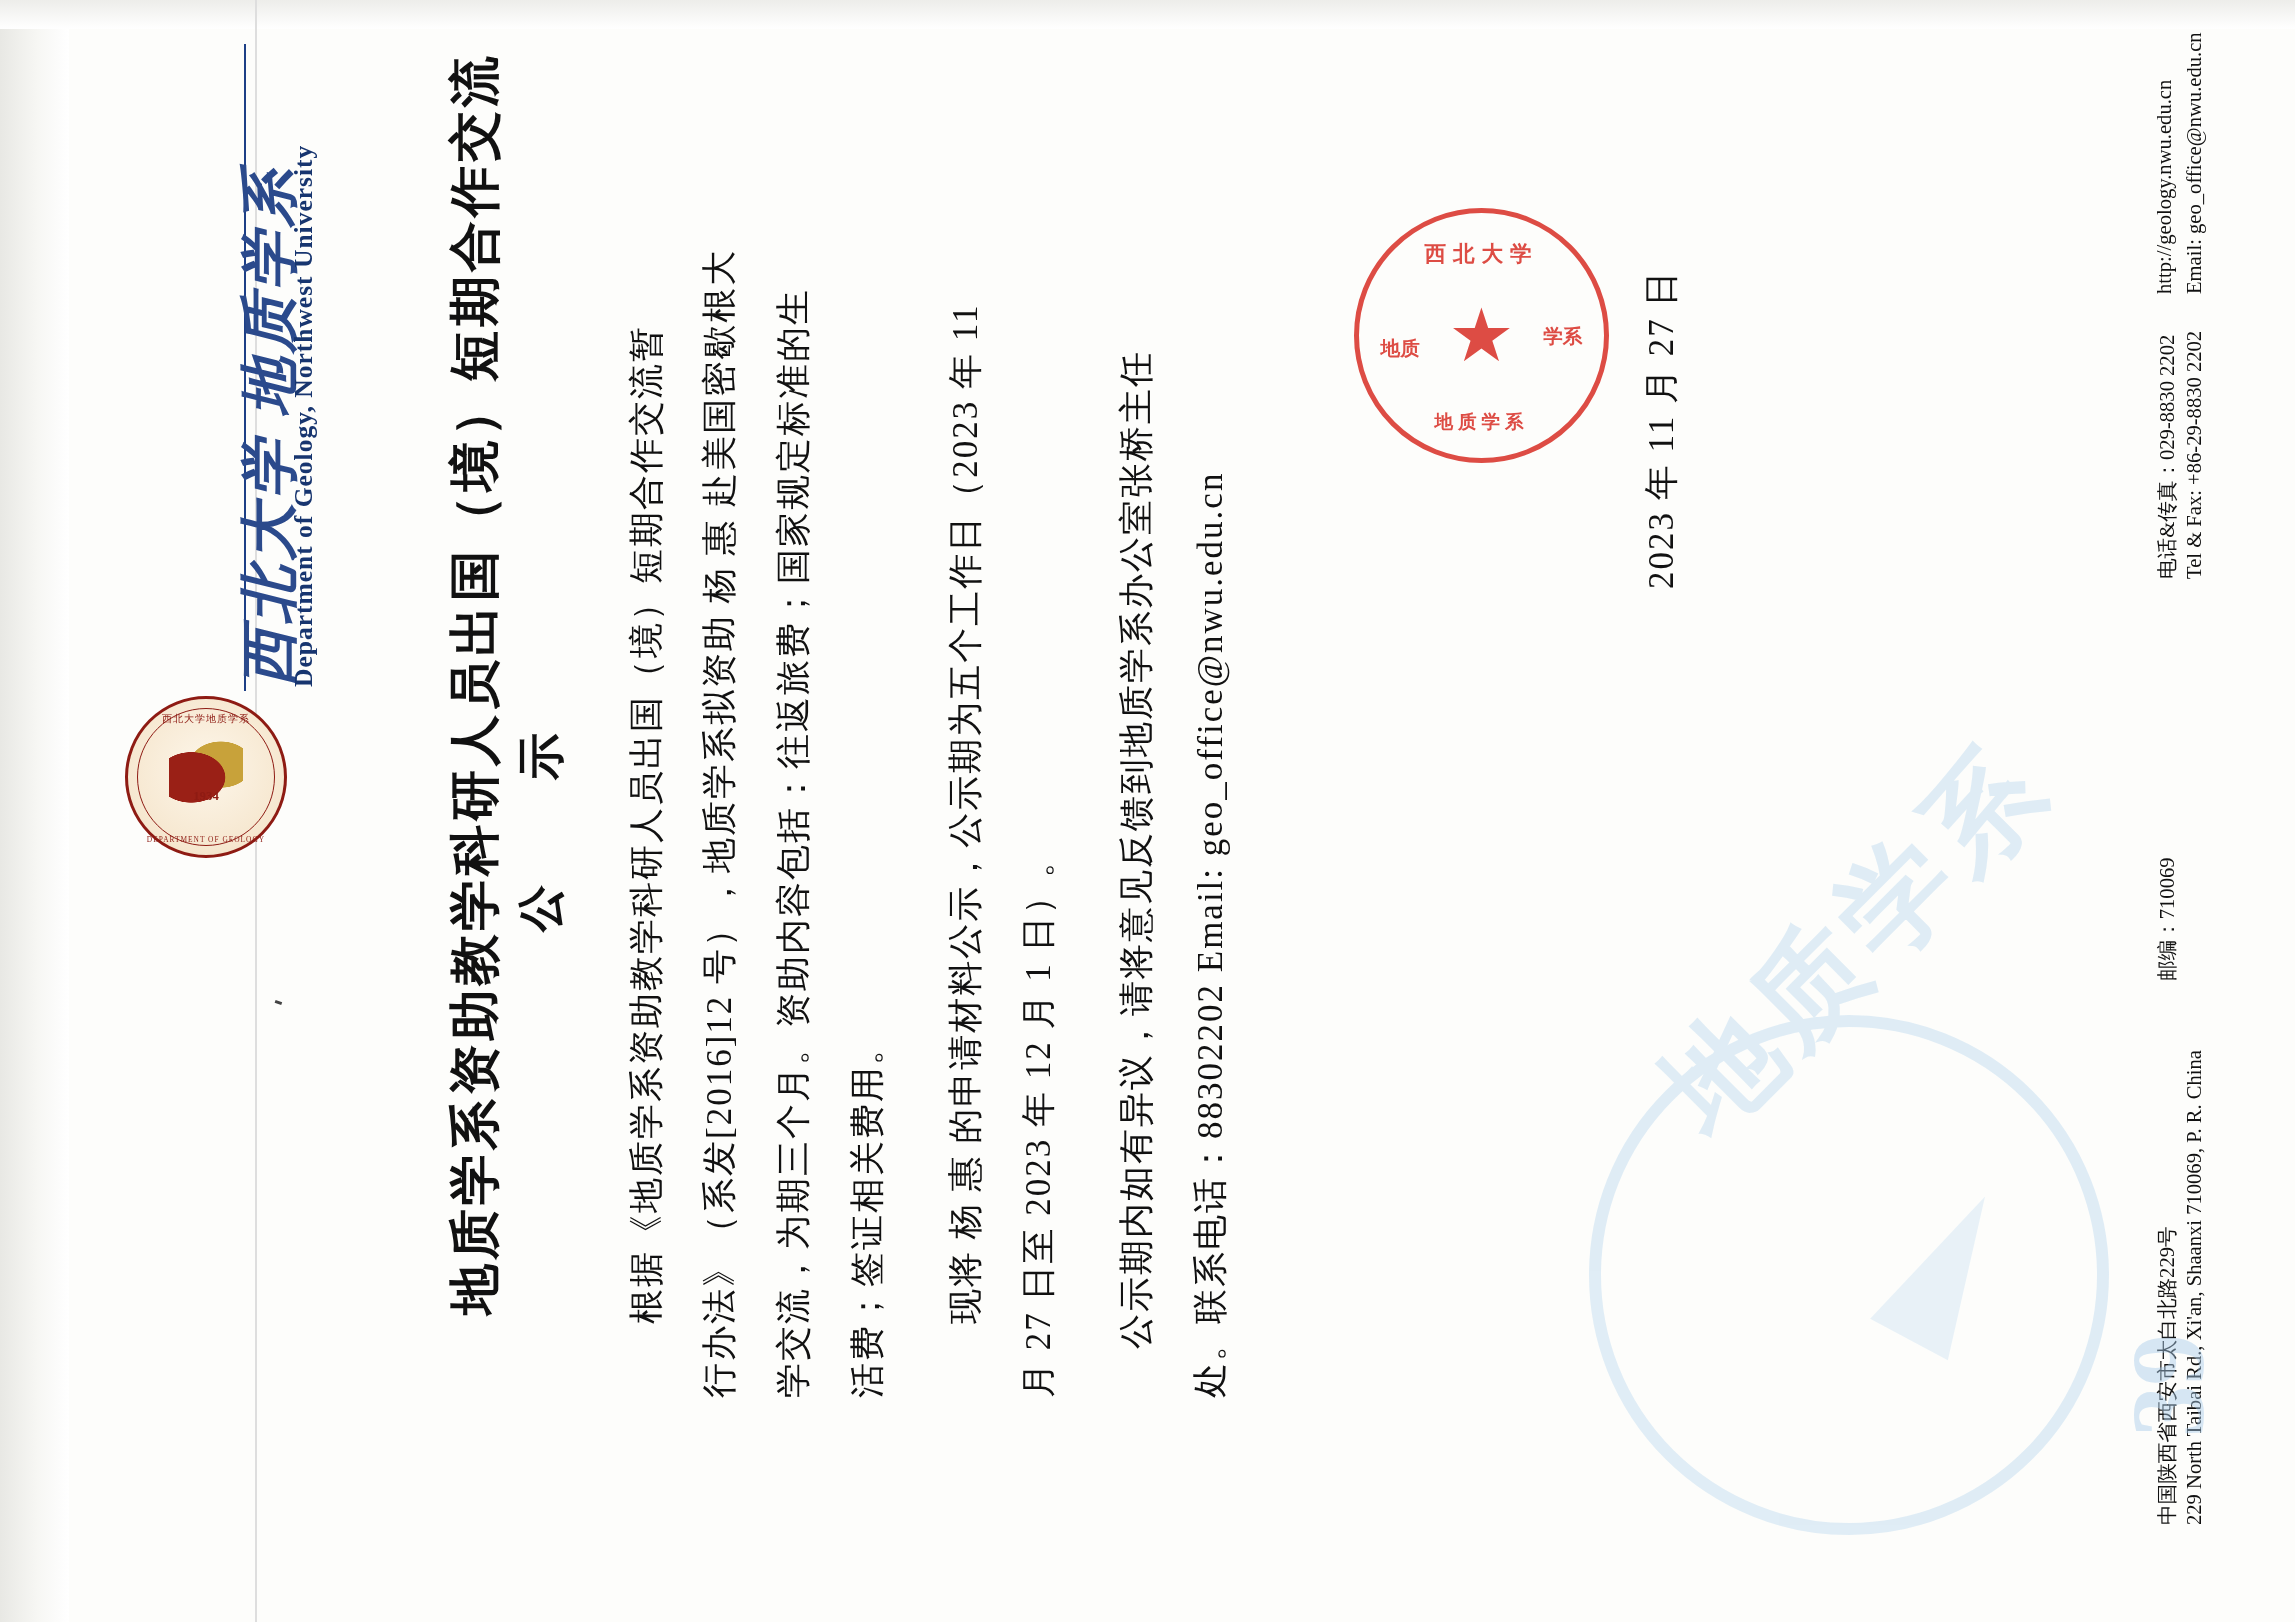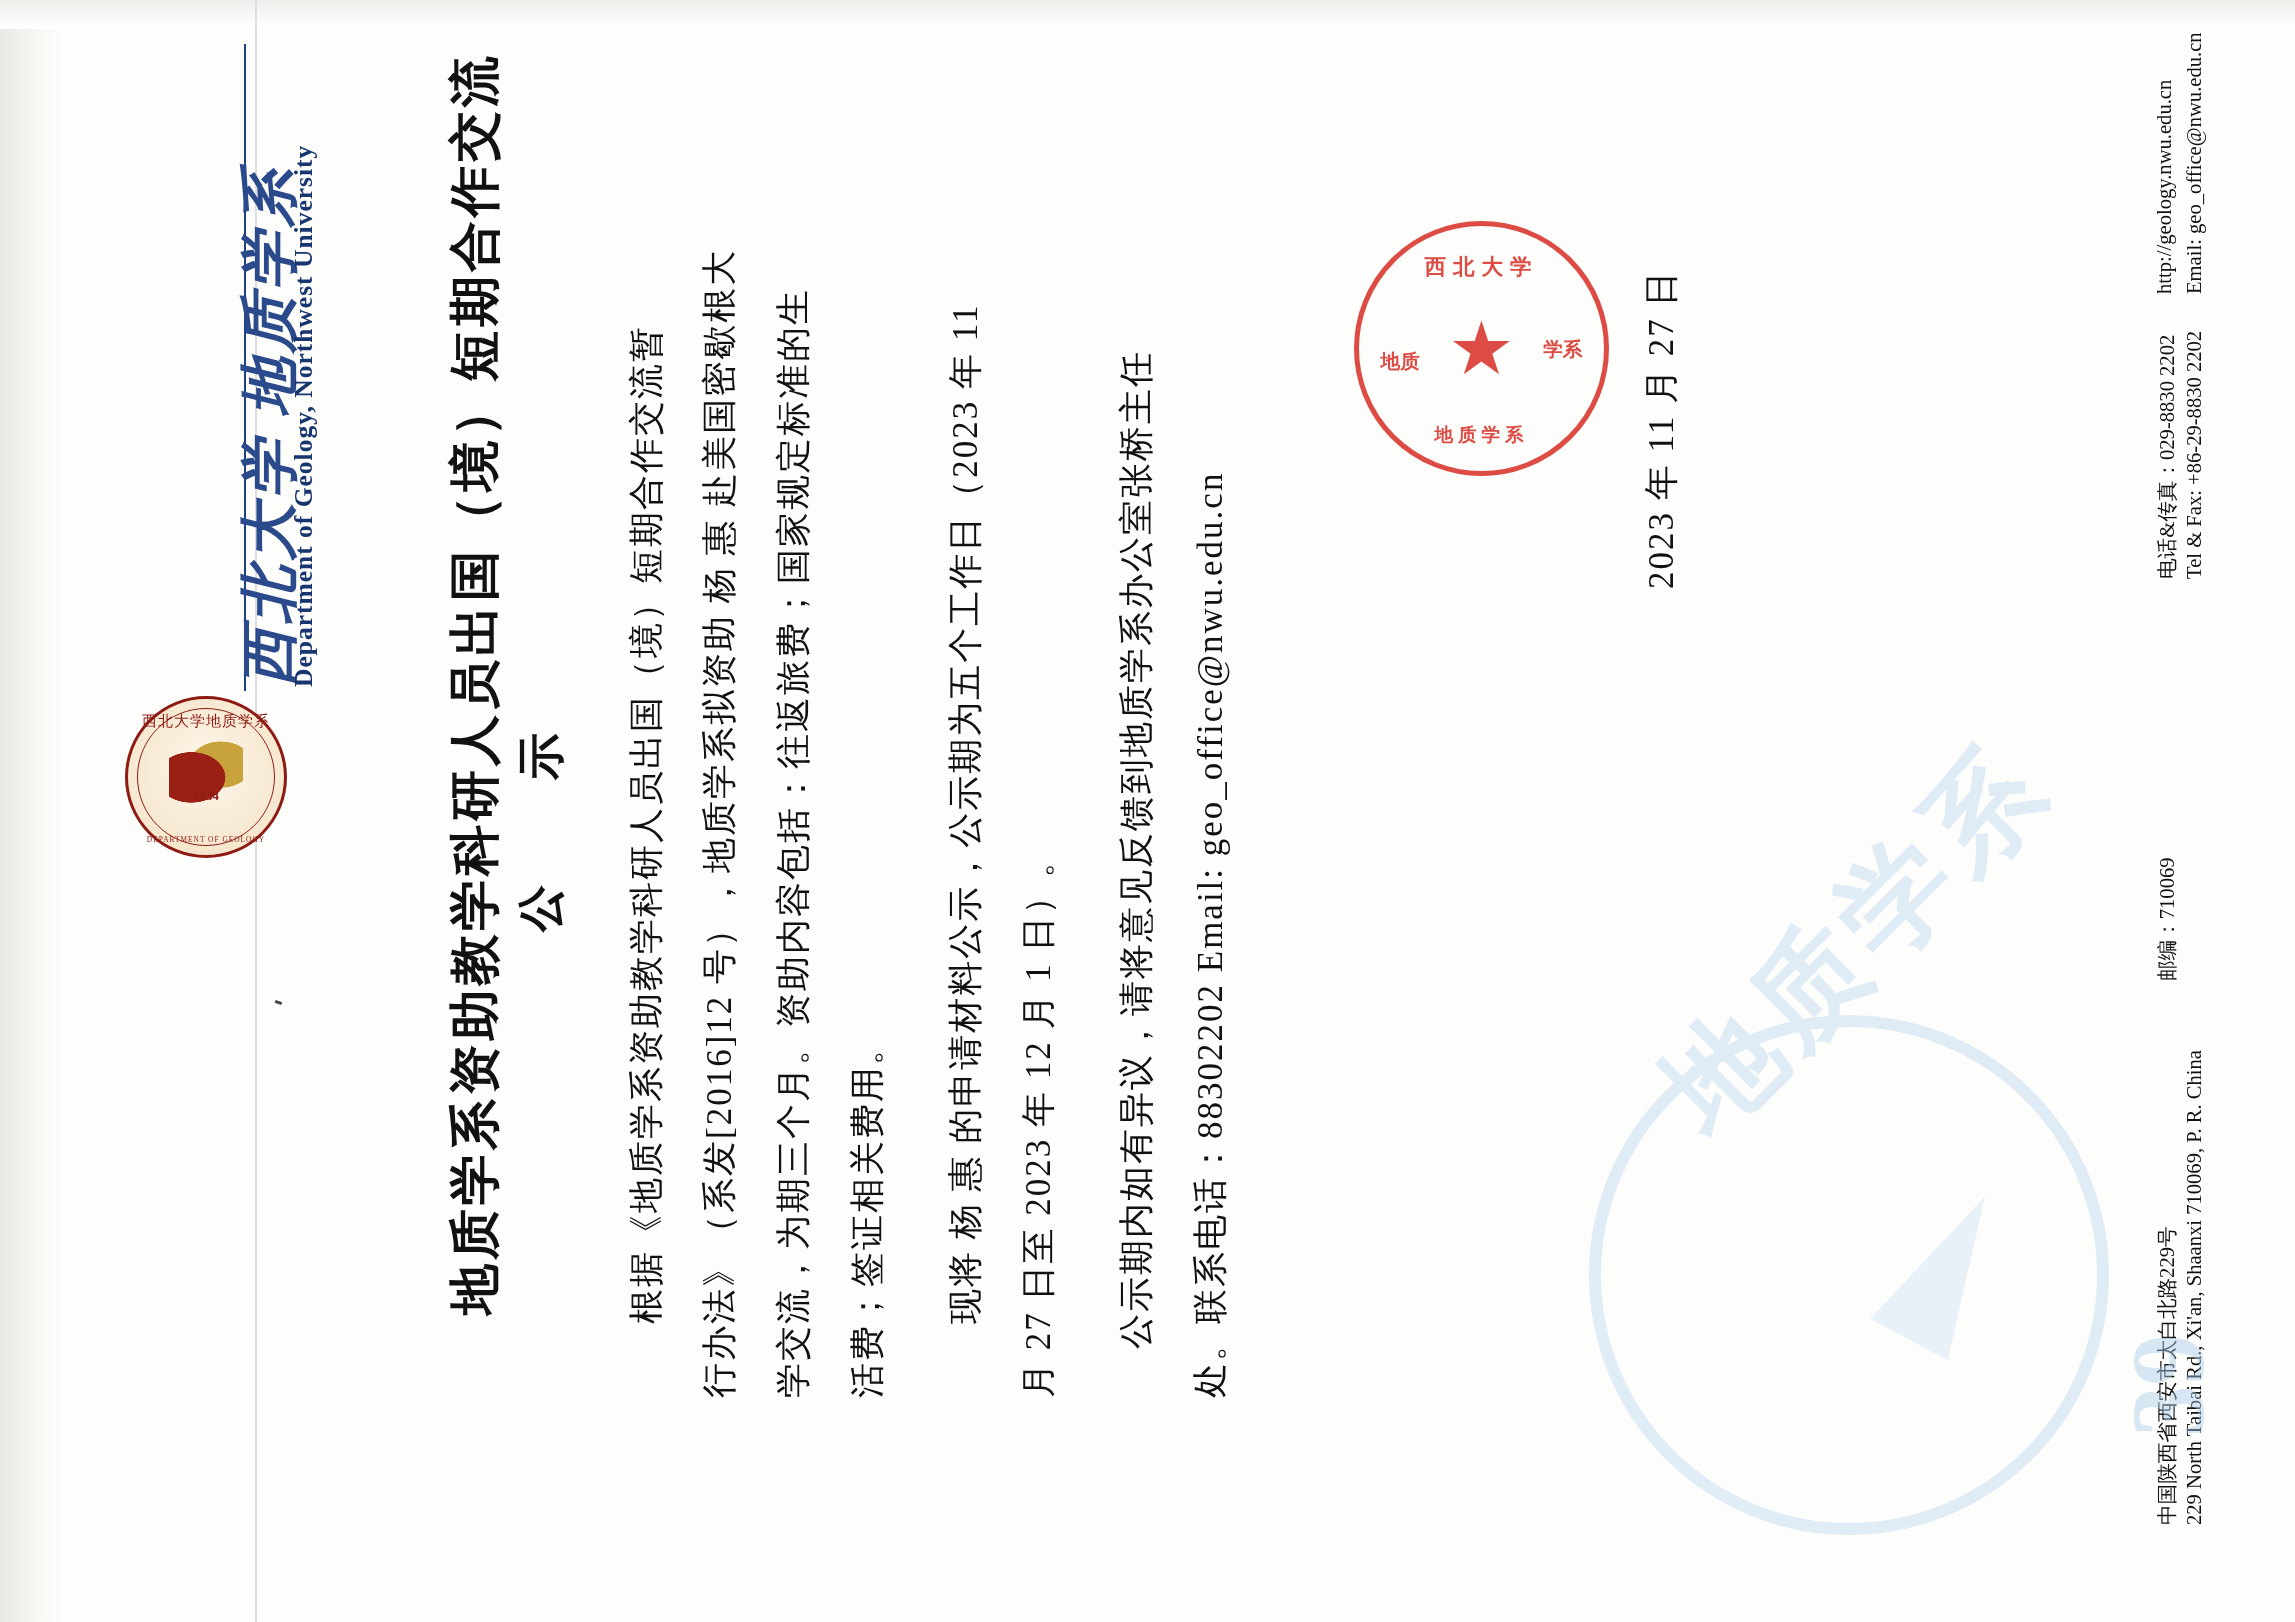--- a/index.html
+++ b/index.html
@@ -109,21 +109,21 @@
     transform: translateX(-50%);
     font-size: 12.8px;
     color: #8e1b13;
     font-weight: bold;
   }
   .emblem-txt-top, .emblem-txt-bottom {
     position: absolute;
     left: 0; right: 0;
     text-align: center;
     color: #8e1b13;
-    font-size: 15px;
+    font-size: 10px;
     letter-spacing: 1px;
   }
   .emblem-txt-top { top: 12.8px; }
   .emblem-txt-bottom { bottom: 10.8px; font-size: 7.4px; }
 
   
   .doc-title {
     position: absolute;
     font-family: "Liberation Serif", serif;
     font-size: 51px;
@@ -153,21 +153,21 @@
     color: #111;
     white-space: nowrap;
     transform: rotate(-90deg);
     transform-origin: 0 0;
   }
 
   
   .seal {
     position: absolute;
     left: 1354px;
-    top: 221px;
+    top: 208px;
     width: 255px;
     height: 255px;
     border-radius: 50%;
     border: 5.4px solid #d9342b;
     box-sizing: border-box;
     opacity: .88;
     font-family: Liberation Serif, serif;
   }
   .seal-star {
     position: absolute;

